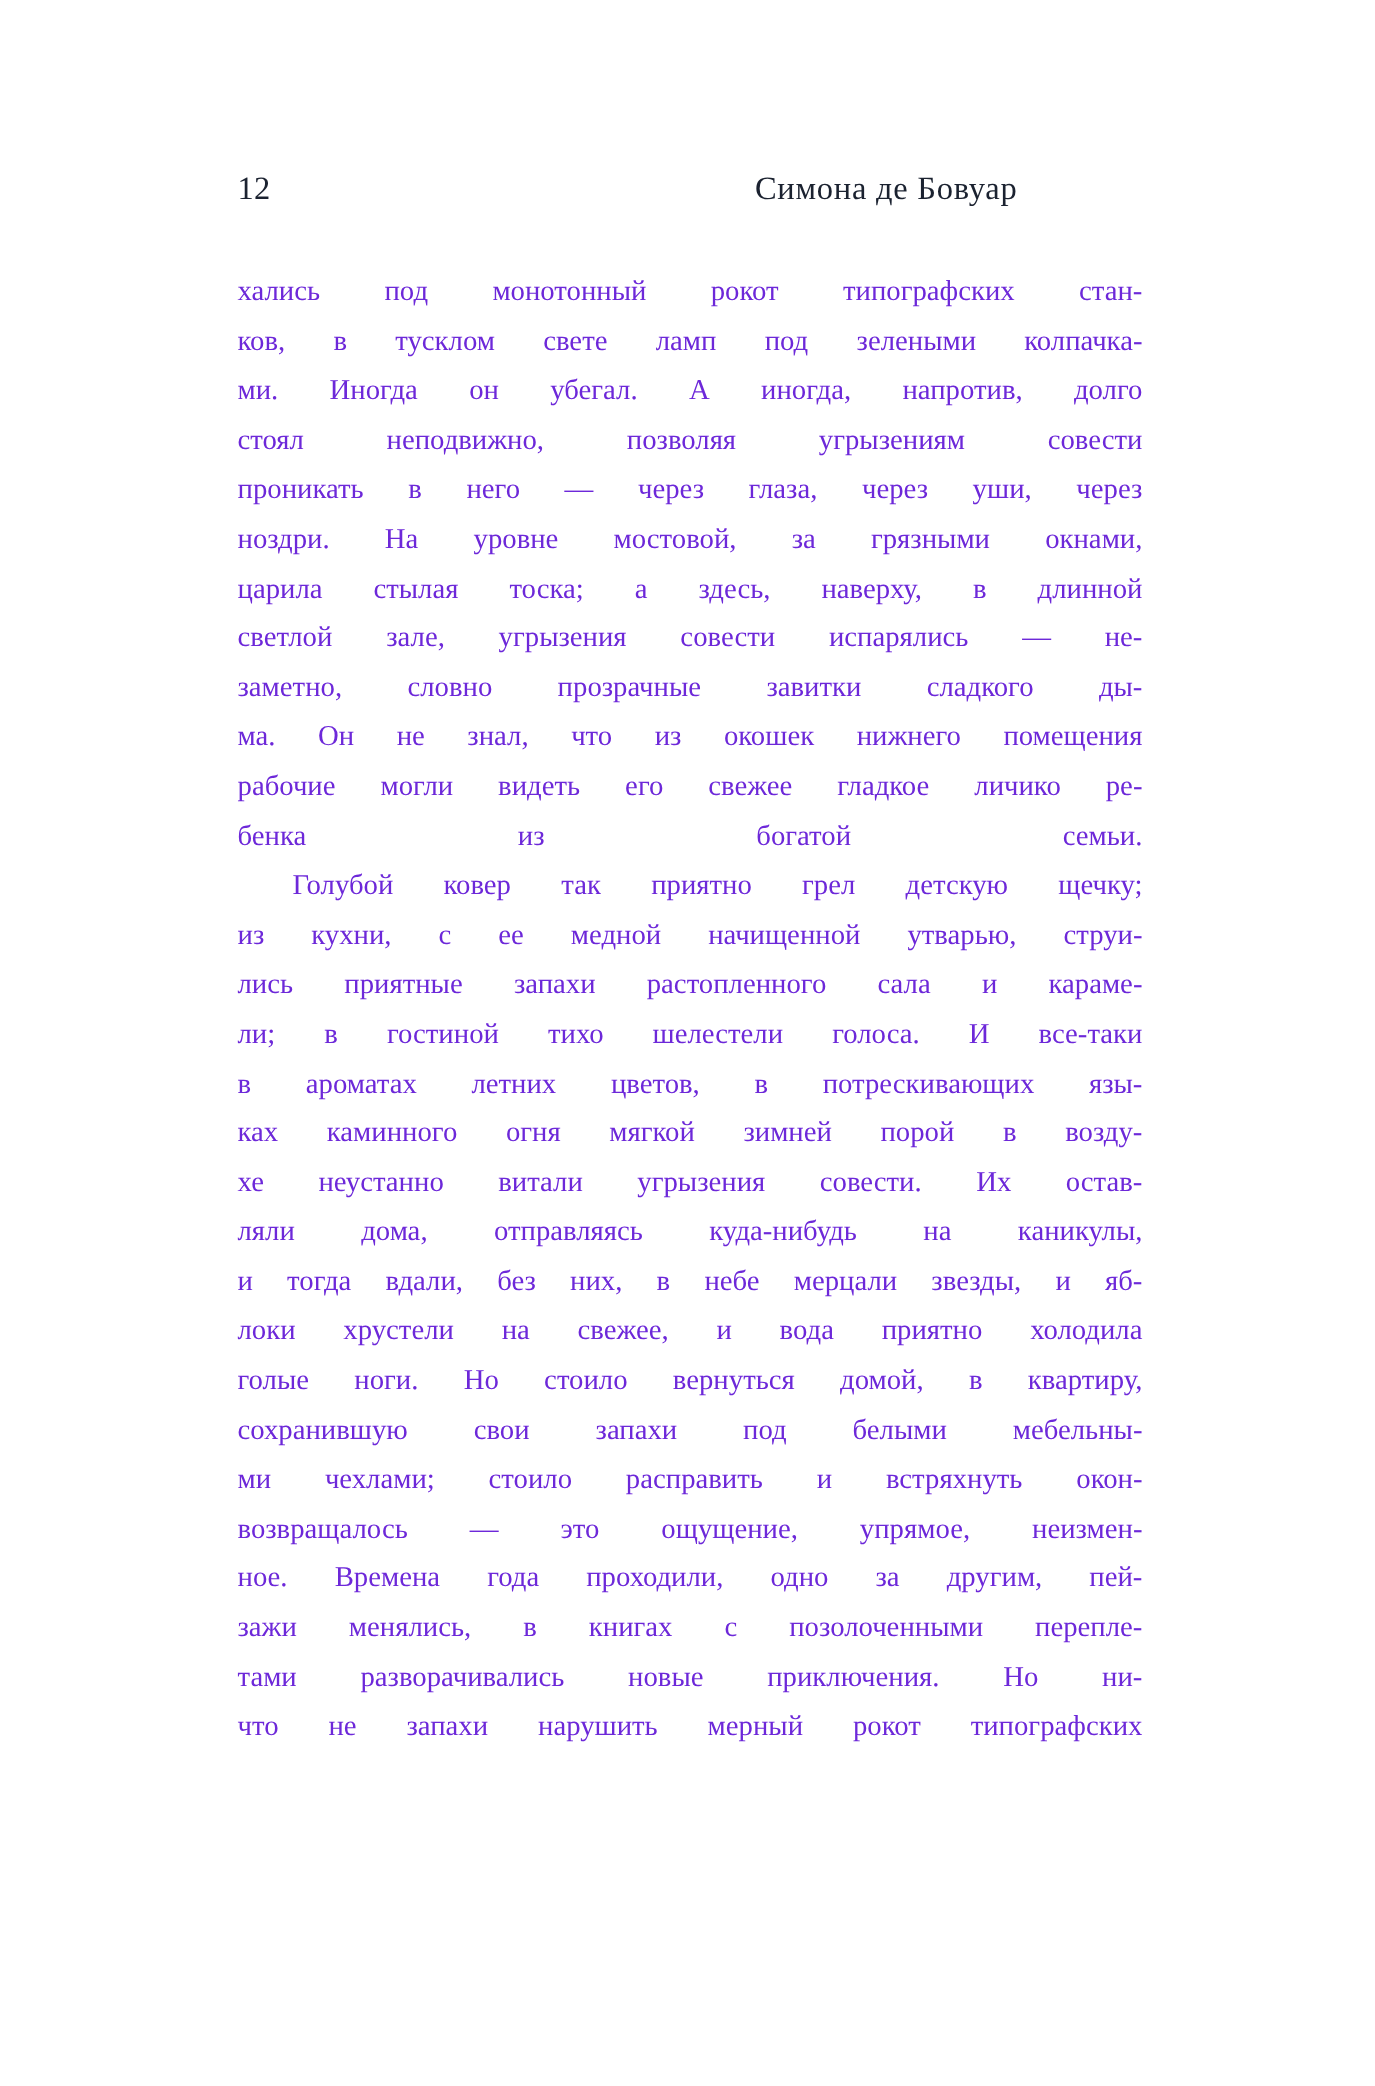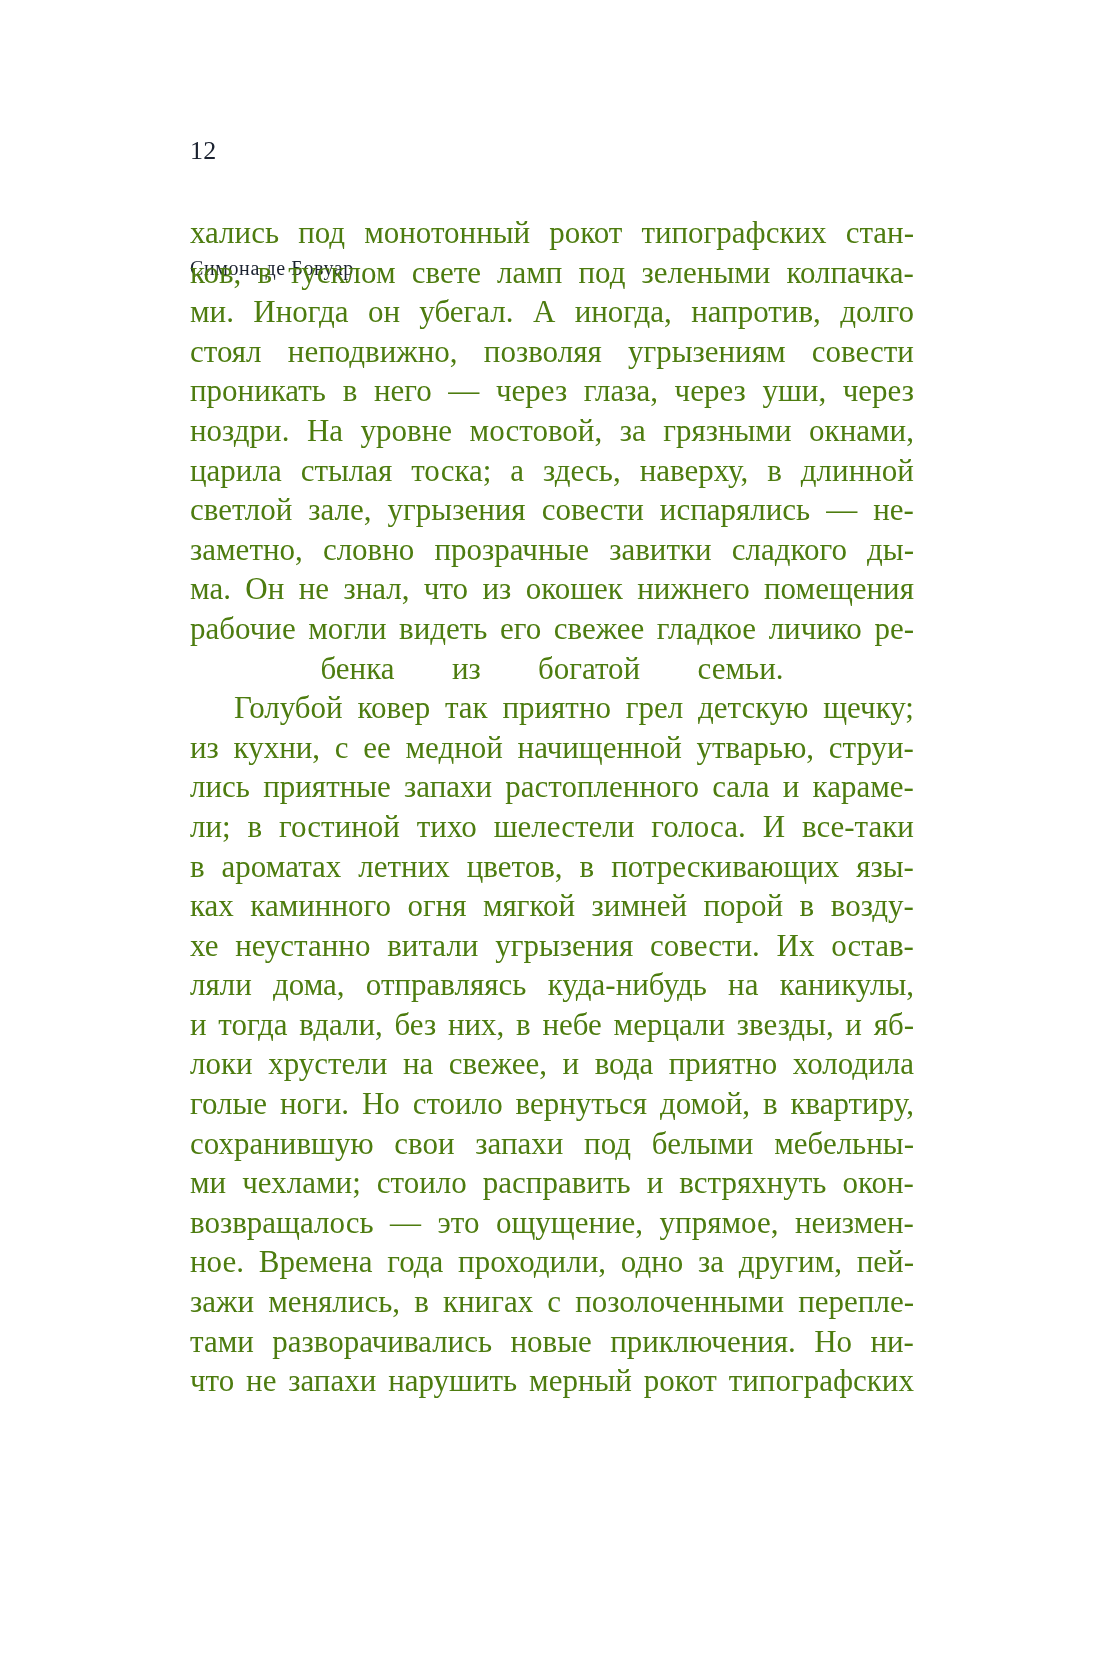--- a/index.html
+++ b/index.html
@@ -24,34 +24,33 @@
 
   
   .running-head {
     position: absolute;
     left: 190px;
     top: 138px;
     width: 724px;
     height: 34px;
     display: flex;
     align-items: baseline;
-    flex-direction: column;
   }
   .folio {
     font-size: 26px;
     letter-spacing: 0.2px;
     color: #1b2230;
     line-height: 1;
     width: 120px;
     flex: 0 0 120px;
   }
   .book-title {
     flex: 1 1 auto;
-    text-align: left;
-    font-size: 20px;
+    text-align: right;
+    font-size: 26px;
     letter-spacing: 0.6px;
     color: #1b2230;
     line-height: 1;
     padding-right: 100px;
   }
 
   
   .text-block {
     position: absolute;
     left: 190px;
@@ -59,32 +58,32 @@
     width: 724px;
   }
   .para {
     margin: 0;
   }
   
   .ln {
     display: flex;
     width: 724px;
     height: 39.6px;
-    font-size: 31px;
+    font-size: 23px;
     line-height: 39.6px;
     white-space: pre;
-    color: #4d7c0f;
+    color: #6d28d9;
   }
   
   .ln.just {
     justify-content: space-between;
   }
   
   .ln.flush {
-    justify-content: center;
+    justify-content: space-between;
     gap: 48px;
   }
   .ln.flush .w + .w {
     margin-left: 0.30em;
   }
   
   .ln.indent {
     padding-left: 44px;
     width: 680px;
     align-items: center;

